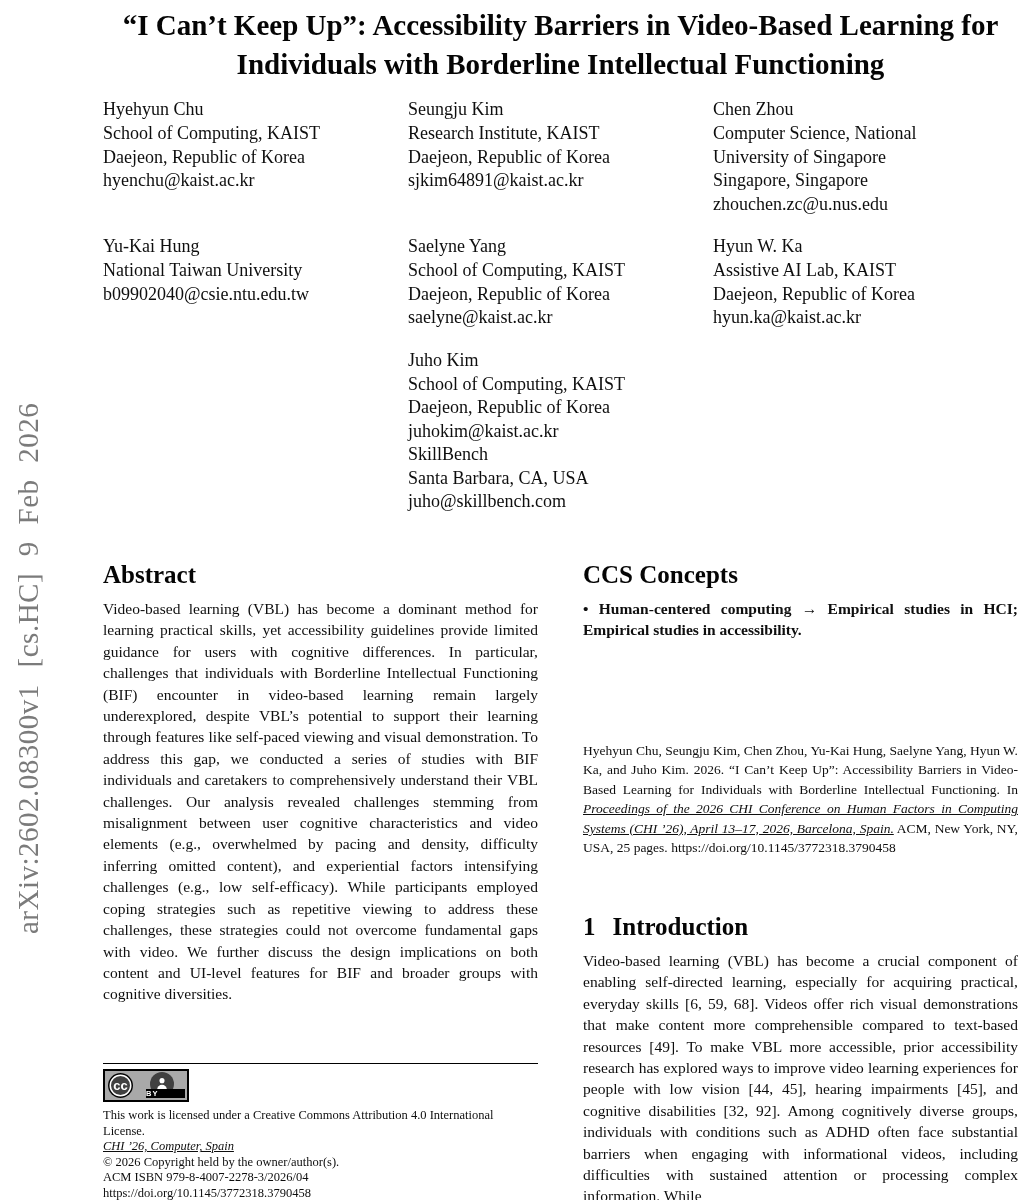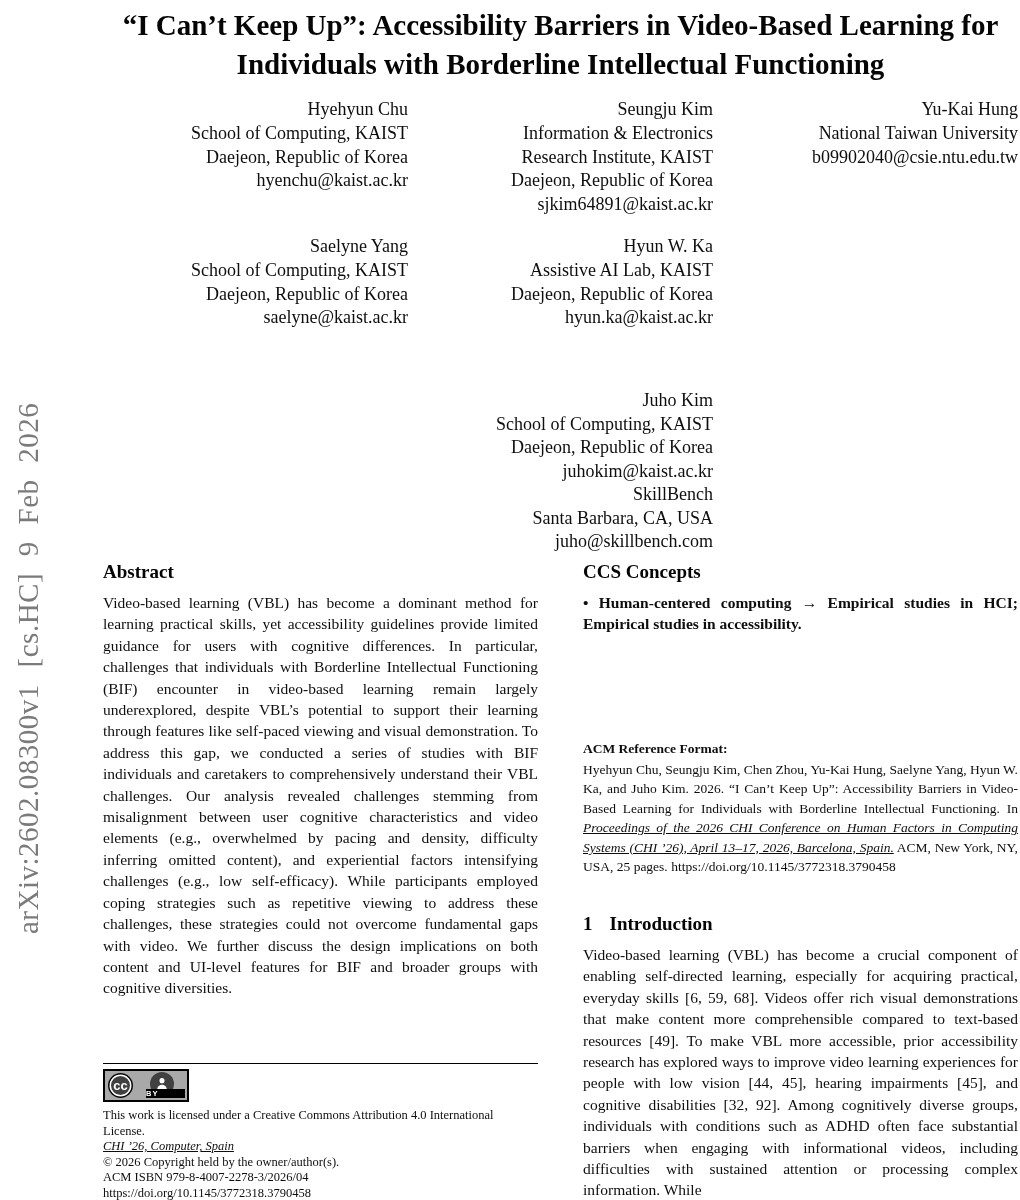--- a/index.html
+++ b/index.html
@@ -16,30 +16,30 @@
   }
   .content { position:absolute; left:103px; top:0; width:915px; }
   .title {
     margin:6px auto 0; width:880px; text-align:center;
     font-weight:bold; font-size:29px; line-height:39px; color:#050505;
   }
   .authors {
     margin:12px auto 0; display:grid; grid-template-columns:1fr 1fr 1fr;
     row-gap:17px; width:915px;
   }
-  .author { text-align:right; }
-  .author-middle { grid-column:2;margin-top:40px; }
+  .author { text-align:left; }
+  .author-middle { grid-column:2; }
   .author .name { font-size:18px; line-height:26px; }
   .author .affil { font-size:18px; line-height:23.5px; }
   .body-cols { position:absolute; top:558px; left:103px; width:915px; height:642px; }
   .col { position:absolute; top:0; width:435px; height:642px; overflow:hidden; }
   .col-left  { left:0; }
   .col-right { left:480px; }
   h2.sec {
-    font-size:19px; font-weight:bold; margin:0 0 9px 0; padding-top:3px; color:#050505;
+    font-size:25px; font-weight:bold; margin:0 0 9px 0; padding-top:3px; color:#050505;
   }
   .sec-num { display:inline-block; margin-right:17px; }
   p.body-text { font-size:15.5px; line-height:21.4px; text-align:justify; margin:0; }
   p.bold-text { font-weight:bold; }
   .block { position:absolute; left:0; width:435px; }
   .blk-abstract { top:0; }
   .blk-ccs { top:0; }
   .blk-keywords { top:97px; }
   .blk-ref { top:183px; }
   .blk-intro { top:352px; }
@@ -85,26 +85,32 @@
 
       <div class="author">
         <div class="name">Hyehyun Chu</div>
         <div class="affil">School of Computing, KAIST</div>
         <div class="affil">Daejeon, Republic of Korea</div>
         <div class="affil">hyenchu@kaist.ac.kr</div>
       </div>
 
       <div class="author">
         <div class="name">Seungju Kim</div>
-        <div class="affil">Information &amp; Electronics</div>
         <div class="affil">Research Institute, KAIST</div>
         <div class="affil">Daejeon, Republic of Korea</div>
         <div class="affil">sjkim64891@kaist.ac.kr</div>
       </div>
 
+      <div class="author">
+        <div class="name">Chen Zhou</div>
+        <div class="affil">Computer Science, National</div>
+        <div class="affil">University of Singapore</div>
+        <div class="affil">Singapore, Singapore</div>
+        <div class="affil">zhouchen.zc@u.nus.edu</div>
+      </div>
 
       <div class="author">
         <div class="name">Yu-Kai Hung</div>
         <div class="affil">National Taiwan University</div>
         <div class="affil">b09902040@csie.ntu.edu.tw</div>
       </div>
 
       <div class="author">
         <div class="name">Saelyne Yang</div>
         <div class="affil">School of Computing, KAIST</div>
@@ -164,21 +170,20 @@
 
     <div class="col col-right">
 
       <div class="block blk-ccs">
         <h2 class="sec">CCS Concepts</h2>
         <p class="body-text bold-text">• Human-centered computing → Empirical studies in HCI; Empirical studies in accessibility.</p>
       </div>
 
 
       <div class="block blk-ref">
-        <p class="ref-heading">ACM Reference Format:</p>
         <p class="ref-text"><span>Hyehyun Chu, Seungju Kim, Chen Zhou, Yu-Kai Hung, Saelyne Yang, Hyun W. Ka, and Juho Kim. 2026. “I Can’t Keep Up”: Accessibility Barriers in Video-Based Learning for Individuals with Borderline Intellectual Functioning. In </span><span class="italic">Proceedings of the 2026 CHI Conference on Human Factors in Computing Systems (CHI ’26), April 13–17, 2026, Barcelona, Spain.</span><span> ACM, New York, NY, USA, 25 pages. </span><span>https://doi.org/10.1145/3772318.3790458</span></p>
       </div>
 
       <div class="block blk-intro">
         <h2 class="sec"><span class="sec-num">1</span><span>Introduction</span></h2>
         <p class="body-text">Video-based learning (VBL) has become a crucial component of enabling self-directed learning, especially for acquiring practical, everyday skills [6, 59, 68]. Videos offer rich visual demonstrations that make content more comprehensible compared to text-based resources [49]. To make VBL more accessible, prior accessibility research has explored ways to improve video learning experiences for people with low vision [44, 45], hearing impairments [45], and cognitive disabilities [32, 92]. Among cognitively diverse groups, individuals with conditions such as ADHD often face substantial barriers when engaging with informational videos, including difficulties with sustained attention or processing complex information. While</p>
       </div>
     </div>
   </div>
 </div>

